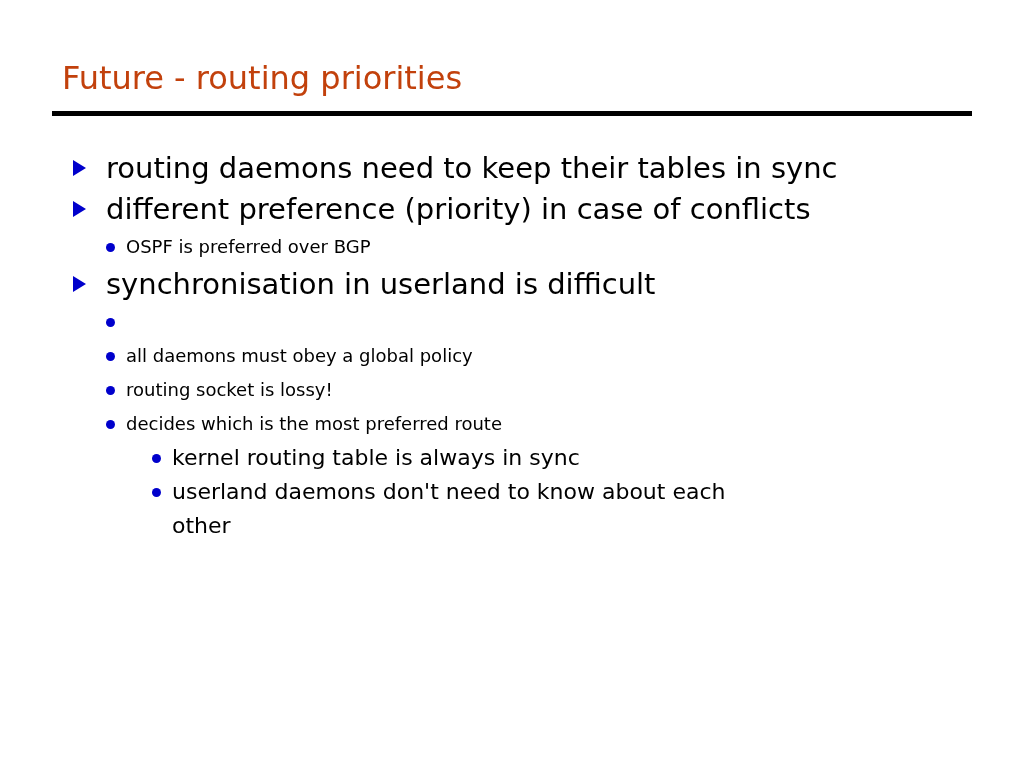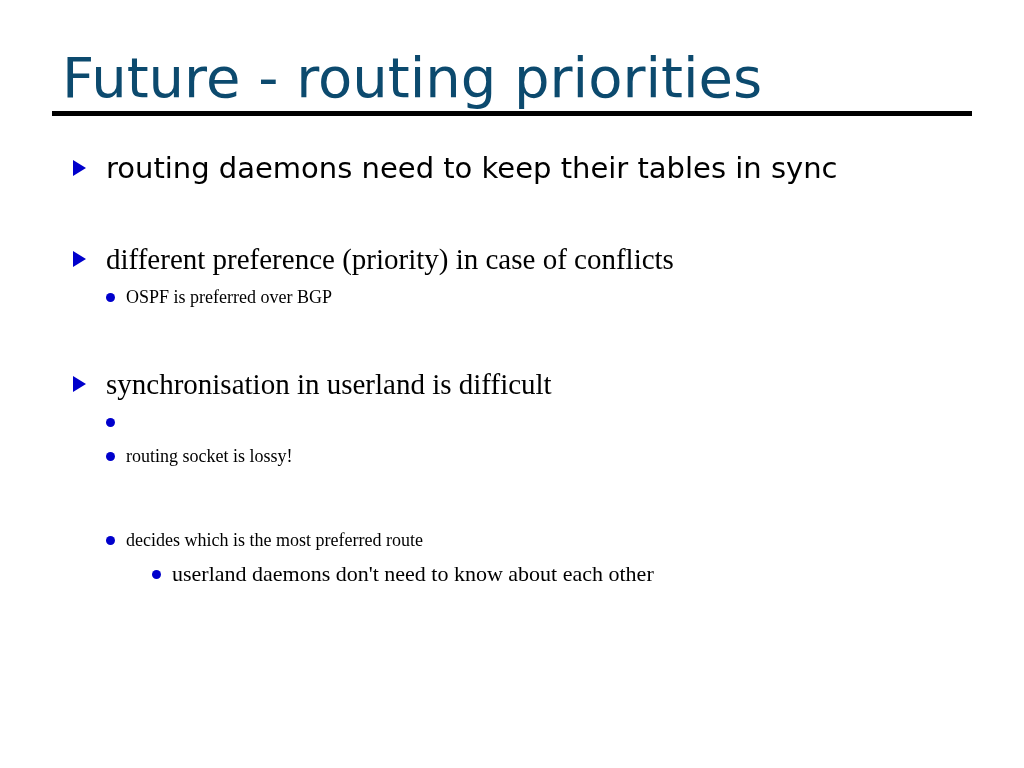--- a/index.html
+++ b/index.html
@@ -19,24 +19,24 @@
     width: 1024px;
     height: 768px;
     box-sizing: border-box;
   }
 
   
   .slide-title {
     position: absolute;
     left: 62px;
     top: 52px;
-    font-size: 56px;
+    font-size: 32px;
     line-height: 52px;
     font-weight: 400;
-    color: #0c4a6e;
+    color: #c2410c;
     white-space: nowrap;
     letter-spacing: 0px;
     text-align: right;
   }
   .title-rule {
     position: absolute;
     left: 52px;
     top: 111px;
     width: 920px;
     height: 5px;
@@ -114,22 +114,20 @@
     height: 9px;
     border-radius: 50%;
     background: #0000cc;
   }
 
   
   .group {
     display: block;
   }
   .group + .group {
-    margin-top: 50px;
-    font-family: Liberation Serif, serif;
   }
 
   .text {
     display: block;
   }
 </style>
 </head>
 <body>
 
 <div class="slide">
@@ -161,29 +159,37 @@
     <div class="group">
       <div class="bullet-row lvl1">
         <span class="marker"></span>
         <span class="text">synchronisation in userland is difficult</span>
       </div>
       <div class="bullet-row lvl2">
         <span class="marker"></span>
       </div>
       <div class="bullet-row lvl2">
         <span class="marker"></span>
+        <span class="text">all daemons must obey a global policy</span>
+      </div>
+      <div class="bullet-row lvl2">
+        <span class="marker"></span>
         <span class="text">routing socket is lossy!</span>
       </div>
     </div>
 
     <div class="group">
       <div class="bullet-row lvl2">
         <span class="marker"></span>
         <span class="text">decides which is the most preferred route</span>
       </div>
       <div class="bullet-row lvl3">
         <span class="marker"></span>
+        <span class="text">kernel routing table is always in sync</span>
+      </div>
+      <div class="bullet-row lvl3">
+        <span class="marker"></span>
         <span class="text">userland daemons don't need to know about each other</span>
       </div>
     </div>
 
   </div>
 </div>
 
 </body></html>

